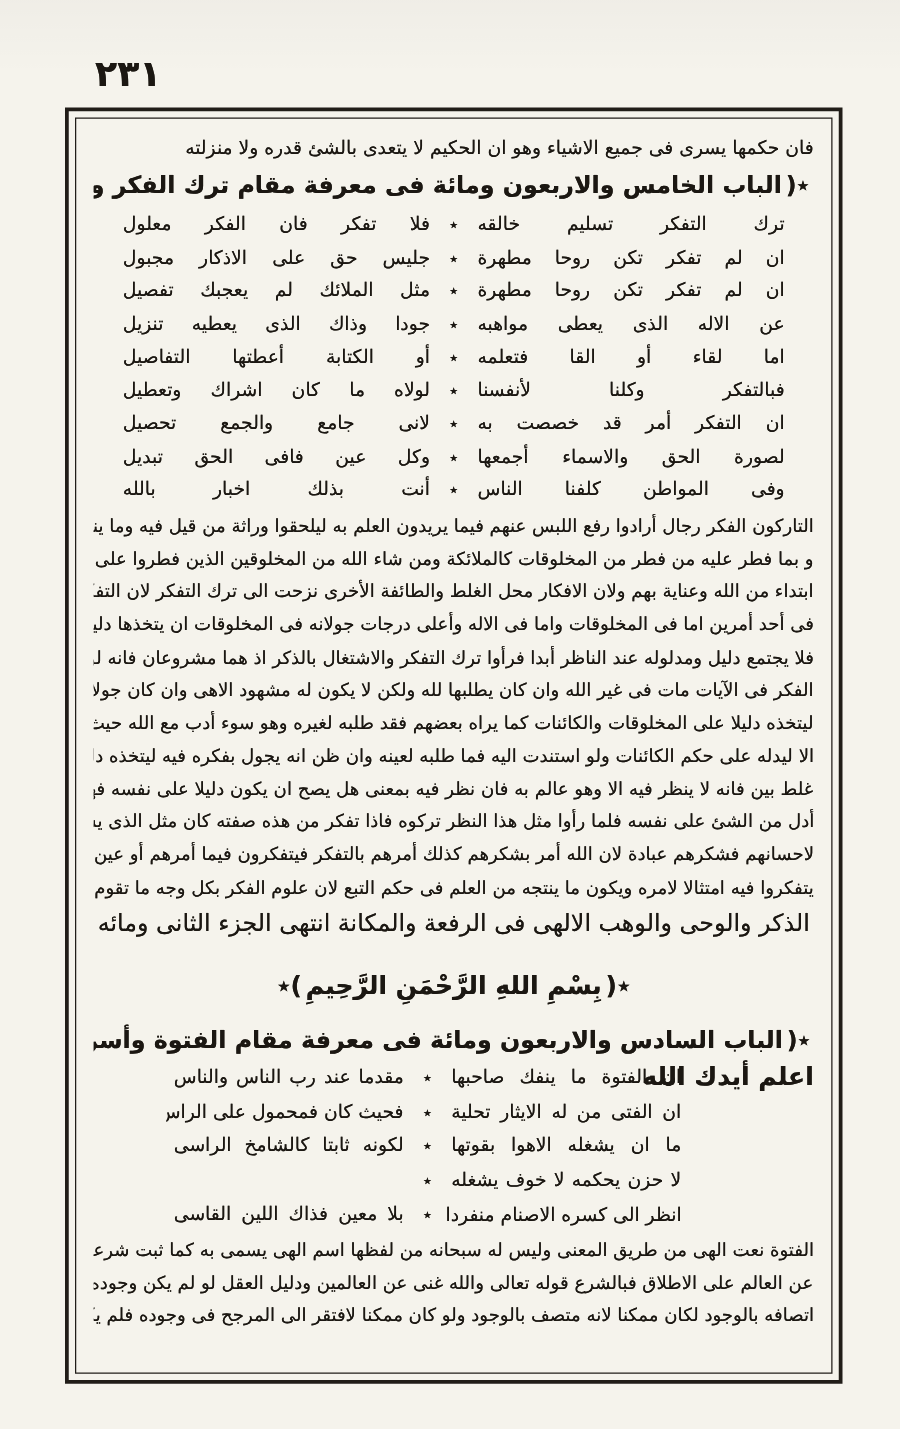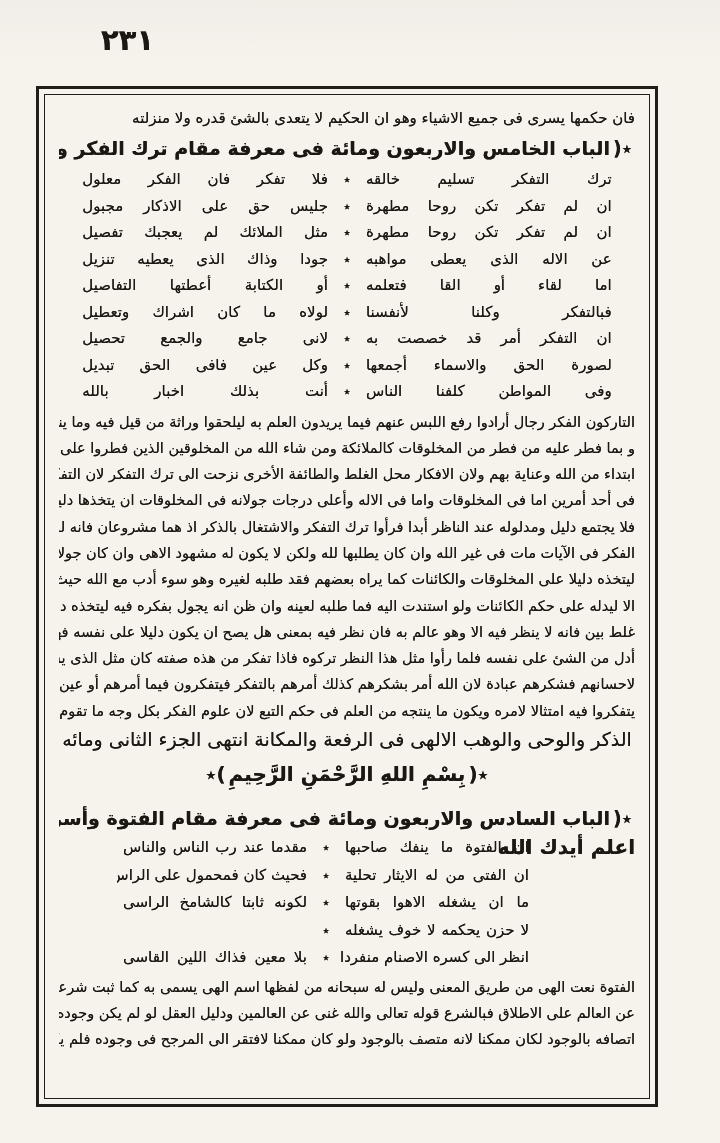--- a/index.html
+++ b/index.html
@@ -16,33 +16,32 @@
     position: relative;
     width: 720px;
     height: 1143px;
     direction: rtl;
     background:
       linear-gradient(180deg, rgba(0,0,0,0.025), rgba(0,0,0,0) 60px),
       #f5f3ec;
   }
   .page-number {
     position: absolute;
-    top: 23px;
+    top: 42px;
     left: 76px;
     font-size: 29px;
     font-weight: 700;
     letter-spacing: 2px;
     direction: ltr;
     text-shadow: 0 0 0.6px #1b1712;
-    margin-left: 25px;
   }
   .frame {
     position: absolute;
     top: 86px;
-    left: 36px;
+    left: 52px;
     width: 622px;
     height: 1021px;
     box-sizing: border-box;
     border: 3px solid #211d18;
     padding: 5px;
     background: transparent;
   }
   .frame-inner {
     box-sizing: border-box;
     width: 100%;
@@ -104,20 +103,21 @@
   }
   .closing-line {
     font-size: 19px;
     line-height: 30px;
     height: 30px;
     text-align: center;
     white-space: nowrap;
     overflow: hidden;
   }
   .basmala {
+    margin-top: 14px;
     margin-bottom: 8px;
     font-size: 20px;
     font-weight: 700;
     line-height: 40px;
     height: 40px;
     text-align: center;
     white-space: nowrap;
     overflow: hidden;
   }
   .poem-146-wrap { position: relative; }

